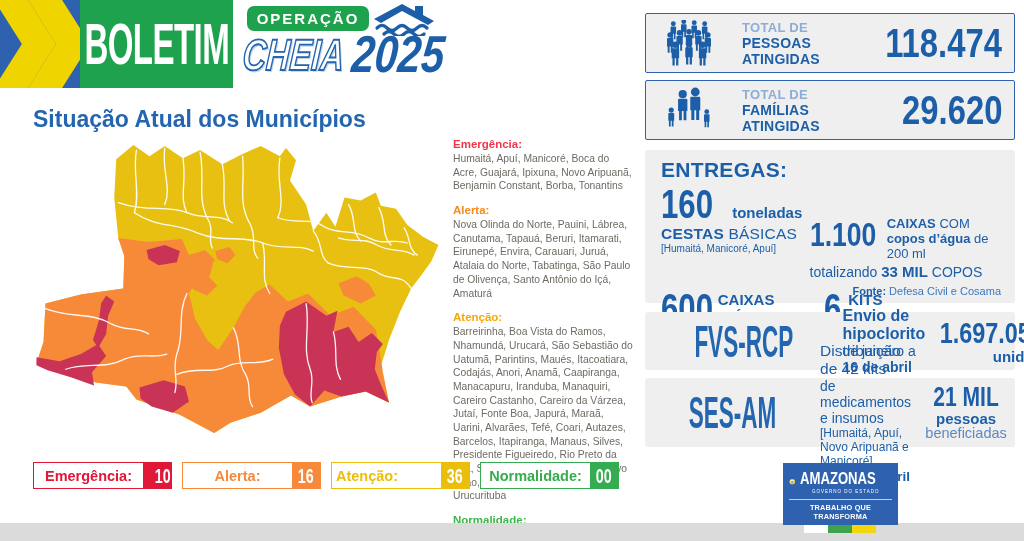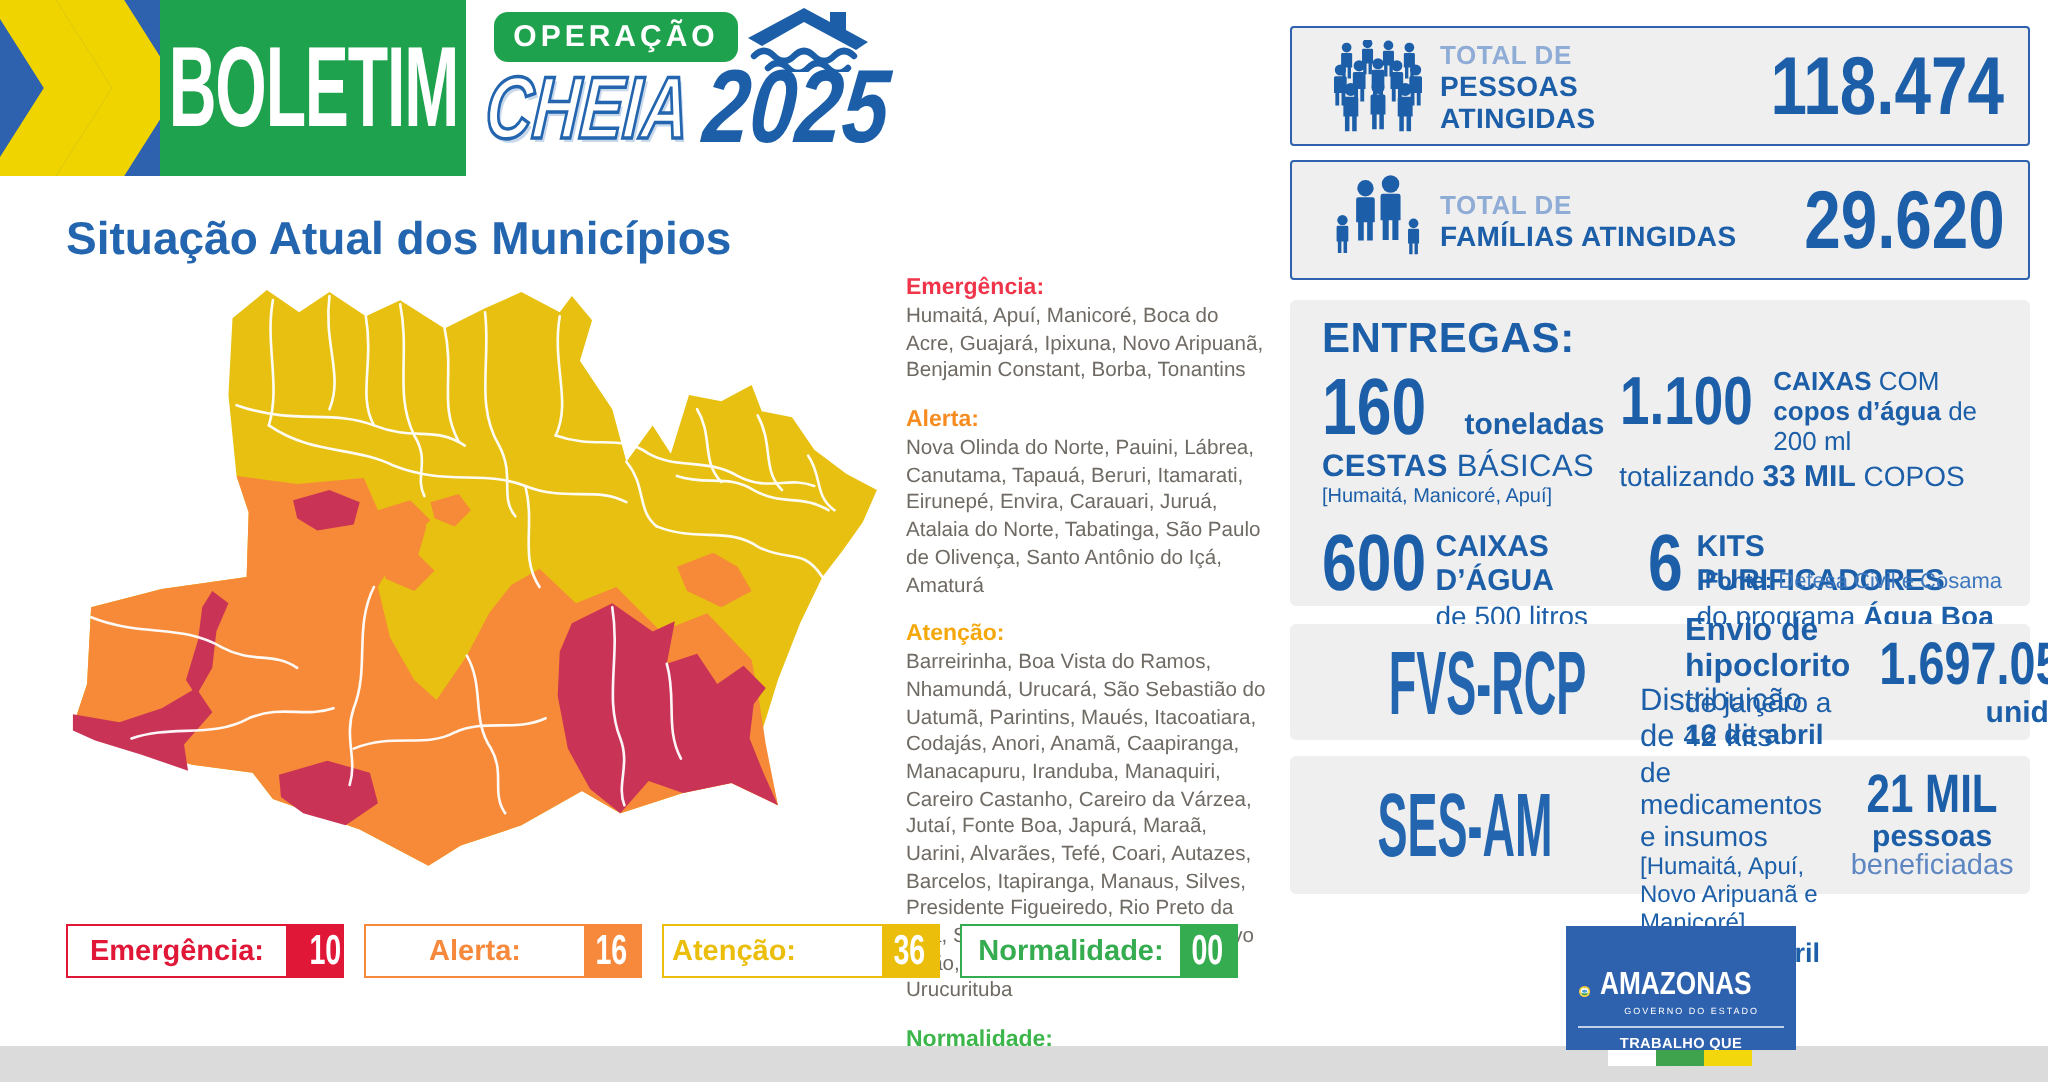--- a/index.html
+++ b/index.html
@@ -26,21 +26,21 @@
     display:inline-block;transform:scaleX(.8) skewX(-6deg);transform-origin:0 50%;white-space:nowrap;}
   .page-title{left:33px;top:106px;font-size:23px;font-weight:bold;color:var(--blue2);margin:0;}
   
   .lists{left:453px;top:138px;width:180px;}
   .lists h3{margin:0 0 2px 0;font-size:11.5px;font-weight:bold;}
   .lists p{margin:0 0 11px 0;font-size:10.3px;line-height:1.33;color:var(--list-text);}
   .h-emerg{color:#F0354B;} .h-alert{color:#F68B1F;} .h-aten{color:#F5A80C;} .h-norm{color:#3CB54A;}
   
   .stat-box{left:645px;width:370px;height:60px;background:var(--box-gray);border:1px solid var(--chev-blue);border-radius:2px;display:flex;align-items:center;}
   .stat-icon{width:54px;margin-left:16px;flex:0 0 auto;display:flex;justify-content:center;}
-  .stat-labels{margin-left:4px;flex:1;}
+  .stat-labels{margin-left:26px;flex:1;}
   .lbl-light{color:var(--blue-light);font-size:13px;font-weight:bold;letter-spacing:.3px;}
   .lbl-bold{color:var(--blue);font-size:14px;font-weight:bold;letter-spacing:.2px;}
   .stat-value{color:var(--blue);font-size:41px;font-weight:bold;margin-right:12px;display:inline-block;transform:scaleX(.8);transform-origin:100% 50%;white-space:nowrap;}
   .entregas{left:645px;top:150px;width:370px;height:153px;background:var(--box-gray);border-radius:3px;padding:8px 14px 6px 16px;}
   .ent-title{color:var(--blue);font-size:21px;font-weight:bold;letter-spacing:.3px;}
   .big-num{color:var(--blue);font-weight:bold;display:inline-block;transform:scaleX(.78);transform-origin:0 50%;white-space:nowrap;line-height:1;}
   .n40{font-size:40px;} .n34{font-size:34px;} .n30{font-size:30px;}
   .ent-blue{color:var(--blue);}
   .ent-line{font-size:15.5px;color:var(--blue);letter-spacing:.2px;}
   .ent-note{font-size:10px;color:var(--blue);}
@@ -55,21 +55,21 @@
   .lg-box{width:139px;height:27px;border:1.5px solid;display:flex;align-items:center;background:#fff;}
   .lg-label{flex:1;text-align:center;font-size:14.5px;font-weight:bold;}
   .lg-num{width:28px;height:100%;display:flex;align-items:center;justify-content:center;color:#fff;font-size:21px;font-weight:bold;}
   .lg-num span{display:inline-block;transform:scaleX(.68);}
   .lg-emerg{border-color:var(--st-emerg);} .lg-emerg .lg-label{color:var(--st-emerg);} .lg-emerg .lg-num{background:var(--st-emerg);padding-left:12px;}
   .lg-alert{border-color:var(--st-alert);} .lg-alert .lg-label{color:var(--st-alert);} .lg-alert .lg-num{background:var(--st-alert);}
   .lg-aten{border-color:var(--st-aten);} .lg-aten .lg-label{color:var(--st-aten);} .lg-aten .lg-num{background:var(--st-aten);margin-left:39px;}
   .lg-norm{border-color:var(--st-norm);} .lg-norm .lg-label{color:var(--st-norm);} .lg-norm .lg-num{background:var(--st-norm);}
   
   .bottom-strip{left:0;top:523px;width:1024px;height:18px;background:var(--strip-gray);}
-  .gov-logo{left:783px;top:463px;width:115px;height:62px;background:var(--chev-blue);color:#fff;padding:20px 6px 4px 6px;}
+  .gov-logo{left:783px;top:463px;width:115px;height:62px;background:var(--chev-blue);color:#fff;padding:6px 6px 4px 6px;}
   .gov-row{display:flex;align-items:center;justify-content:center;gap:4px;}
   .gov-name{font-size:16px;font-weight:bold;display:inline-block;transform:scaleX(.82);transform-origin:0 50%;line-height:1;}
   .gov-sub{font-size:4.5px;letter-spacing:1px;text-align:center;margin-top:1px;}
   .gov-slogan{border-top:1px solid rgba(255,255,255,.7);margin-top:4px;padding-top:3px;font-size:7.3px;font-weight:bold;text-align:center;letter-spacing:.2px;}
   .gov-strips{left:804px;top:525px;display:flex;}
   .gov-strips span{width:24px;height:8px;display:inline-block;}
   
   .m-yellow{fill:var(--map-yellow);} .m-orange{fill:var(--map-orange);} .m-red{fill:var(--map-red);}
   .m-border{fill:none;stroke:#fff;stroke-width:1.3;stroke-linecap:round;opacity:.95;}
   .icon-blue{fill:var(--blue);}
@@ -200,21 +200,21 @@
   <div class="abs entregas">
     <div class="ent-title">ENTREGAS:</div>
     <div style="display:flex;margin-top:2px;">
       <div style="width:172px;">
         <span class="big-num n40">160</span>
         <b class="ent-blue" style="font-size:15px">toneladas</b>
         <div class="ent-line" style="margin-top:1px"><b>CESTAS</b><span> BÁSICAS</span></div>
         <div class="ent-note">[Humaitá, Manicoré, Apuí]</div>
       </div>
       <div>
-        <div style="display:flex;align-items:flex-start;">
+        <div style="display:flex;align-items:flex-start;margin-top:33px;">
           <span class="big-num n34">1.100</span>
           <span class="ent-blue" style="font-size:13px;line-height:1.15;margin-left:-8px;">
             <b>CAIXAS</b><span> COM</span><br>
             <b>copos d’água</b><span> de 200 ml</span>
           </span>
         </div>
         <div class="ent-blue" style="font-size:14px;margin-top:1px;"><span>totalizando </span><b style="font-size:15px">33 MIL</b><span> COPOS</span></div>
       </div>
     </div>
     <div style="display:flex;margin-top:8px;">

